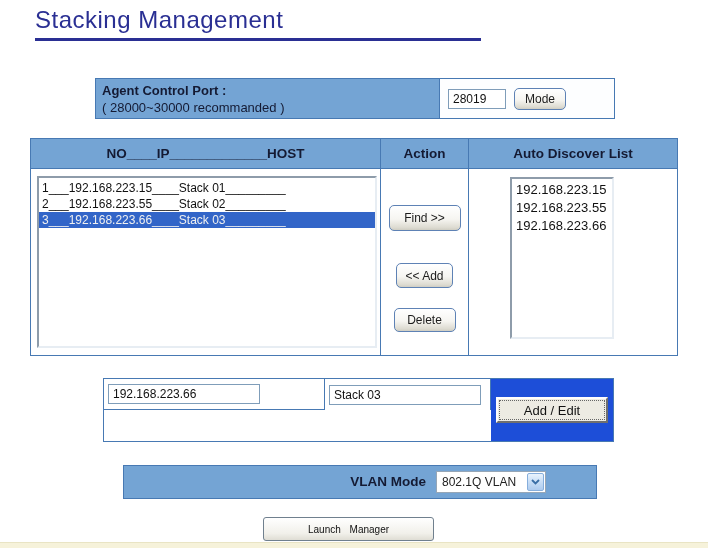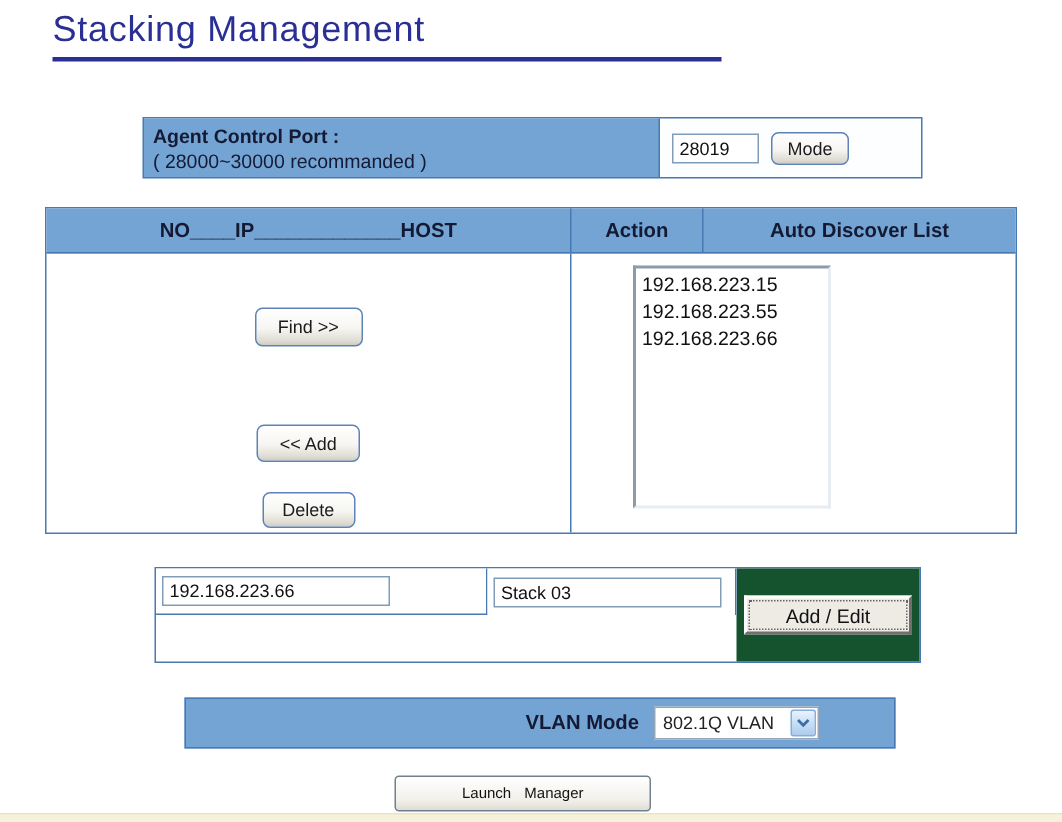--- a/index.html
+++ b/index.html
@@ -32,36 +32,36 @@
   .td { position:relative; border-right:1px solid #4779B3; }
   .td:last-child { border-right:none; }
 
   .sunken { border:2px solid; border-color:#8E9CAA #E7EDF3 #E7EDF3 #8E9CAA; background:#fff; }
   .stack-listbox { position:absolute; left:6px; top:7px; width:340px; height:172px; padding-top:2px; overflow:hidden; }
   .stack-row { height:16px; line-height:16px; font-size:12px; color:#111; padding-left:3px; white-space:nowrap; overflow:hidden; cursor:default; }
   .stack-row.selected { background:#3265C8; color:#F0F0F0; }
 
   .action-cell { display:flex; flex-direction:column; align-items:center; }
   .btn-find { margin-top:36px; width:72px; height:26px; }
-  .btn-add  { margin-top:52px; width:69px; height:25px; }
+  .btn-add  { margin-top:32px; width:57px; height:25px; }
   .btn-del  { margin-top:20px; width:62px; height:24px; }
 
-  .discover-listbox { position:absolute; left:41px; top:8px; width:132px; height:162px; padding:2px 0 0 4px; overflow:hidden; }
+  .discover-listbox { position:absolute; left:41px; top:8px; width:104px; height:162px; padding:2px 0 0 4px; overflow:hidden; }
   .discover-item { font-size:13px; line-height:18px; color:#111; white-space:nowrap; cursor:default; }
 
   
   .edit-form { position:absolute; left:103px; top:378px; width:511px; border:1px solid #4779B3; display:grid; grid-template-columns:221px 166px 1fr; grid-template-rows:31px 31px; background:#fff; }
   .cell { display:flex; align-items:center; }
   .lbl-cell { background:#74A4D4; border-right:1px solid #4779B3; border-bottom:1px solid #4779B3; padding-left:6px; font-size:13px; color:#141A33; white-space:nowrap; }
   .lbl-cell.last { border-bottom:none; }
   .lbl-bold { font-weight:bold; }
   .inp-cell { background:#fff; border-right:1px solid #4779B3; border-bottom:1px solid #4779B3; padding-left:4px; }
   .inp-cell.last { border-bottom:none; }
   .inp-cell .txt { width:152px; }
-  .btn-cell { grid-column:3; grid-row:1 / span 2; display:flex; justify-content:center; background:#14532d; }
+  .btn-cell { grid-column:3; grid-row:1 / span 2; display:flex; justify-content:center; background:#1d4ed8; }
   .classic-btn { width:112px; height:26px; background:#EDEBE3; border:2px solid; border-color:#FDFDFD #6F6F6F #6F6F6F #FDFDFD;
                  outline:1px dotted #666; outline-offset:-4px; font-family:inherit; font-size:13px; color:#111; cursor:pointer;
                  display:flex; align-items:center; justify-content:center; }
 
   
   .vlan-bar { position:absolute; left:123px; top:465px; width:474px; height:34px; background:#74A4D4; border:1px solid #4779B3; }
   .vlan-label { position:absolute; left:0; top:0; width:302px; height:32px; line-height:32px; text-align:right; font-weight:bold; font-size:13.5px; color:#141A33; }
   .vlan-select { position:absolute; left:312px; top:5px; width:110px; height:22px; background:#fff; border:1px solid #96A6B6; display:flex; align-items:center; cursor:pointer; }
   .vlan-select-text { flex:1; font-size:12px; color:#222; padding-left:5px; white-space:nowrap; overflow:hidden; }
   .vlan-arrow { width:17px; height:18px; margin-right:1px; border-radius:2px; border:1px solid #86AEDC;
@@ -94,20 +94,27 @@
     </div>
   </div>
 
   <div class="stack-table">
     <div class="stack-head">
       <div class="th">NO____IP_____________HOST</div>
       <div class="th">Action</div>
       <div class="th">Auto Discover List</div>
     </div>
     <div class="stack-body">
+      <div class="td">
+        <div class="stack-listbox sunken">
+          <div class="stack-row">1___192.168.223.15____Stack 01_________</div>
+          <div class="stack-row">2___192.168.223.55____Stack 02_________</div>
+          <div class="stack-row selected">3___192.168.223.66____Stack 03_________</div>
+        </div>
+      </div>
       <div class="td action-cell">
         <button class="xp-btn btn-find">Find &gt;&gt;</button>
         <button class="xp-btn btn-add">&lt;&lt; Add</button>
         <button class="xp-btn btn-del">Delete</button>
       </div>
       <div class="td">
         <div class="discover-listbox sunken">
           <div class="discover-item">192.168.223.15</div>
           <div class="discover-item">192.168.223.55</div>
           <div class="discover-item">192.168.223.66</div>

